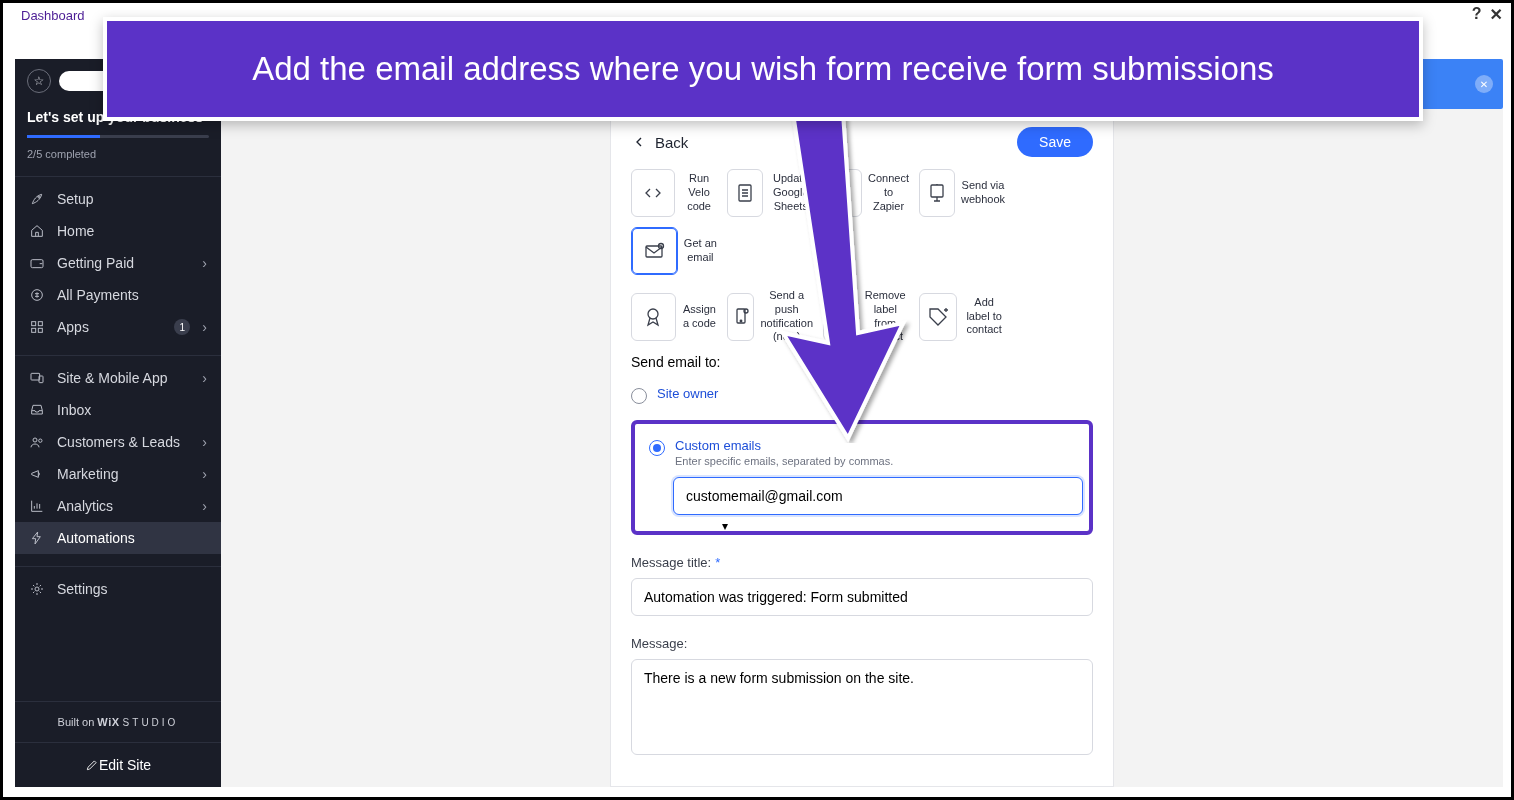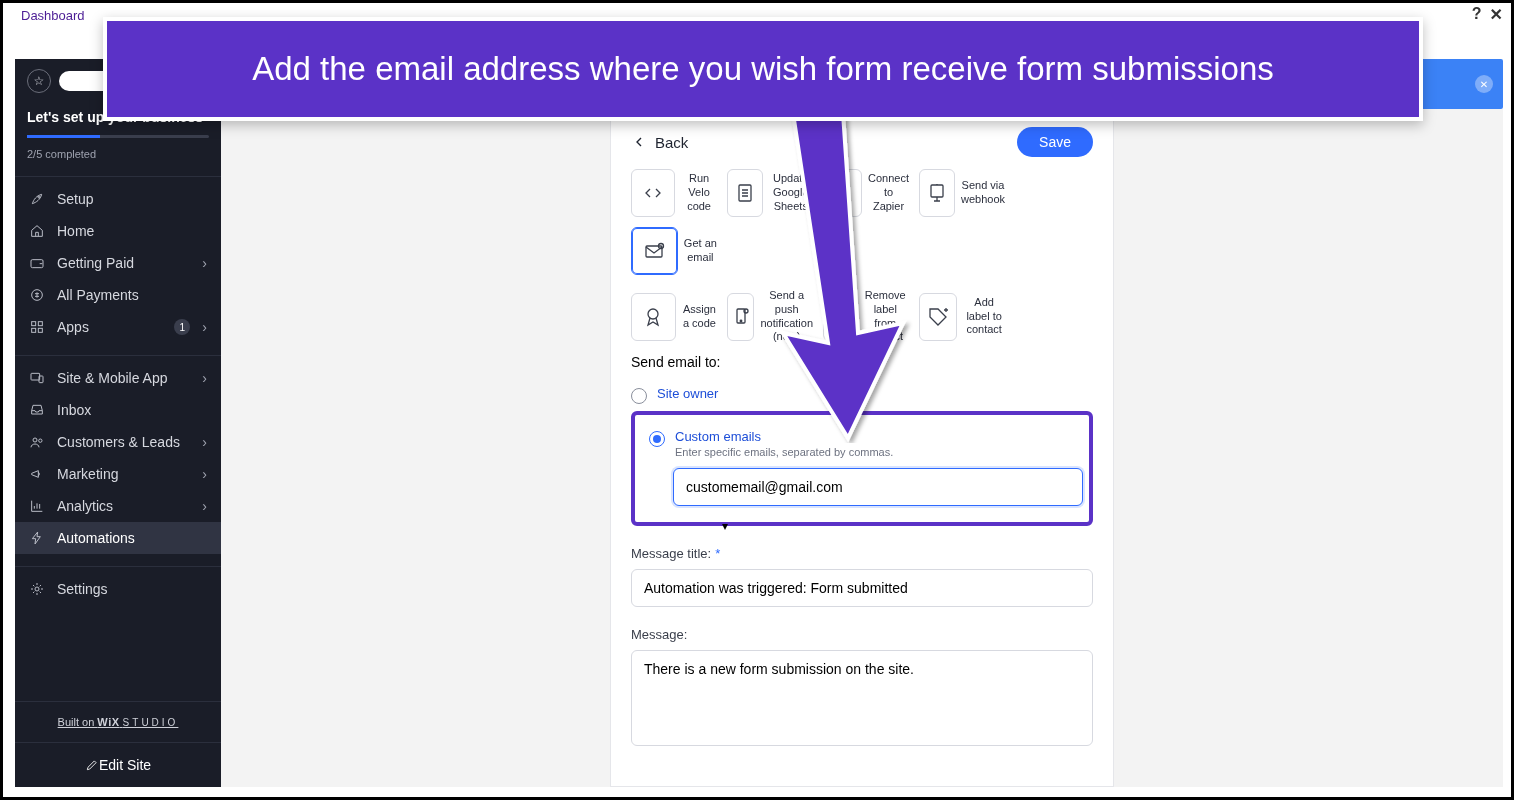--- a/index.html
+++ b/index.html
@@ -34,21 +34,21 @@
 
 .nav-item { display:flex; align-items:center; gap:12px; padding: 8px 14px; cursor:pointer; color:#d6d8df; position:relative;}
 .nav-item.active { background:#303443; color:#fff; }
 .nav-icon { width:16px; height:16px; display:inline-flex; align-items:center; justify-content:center; }
 .nav-icon svg { width:16px; height:16px; stroke:#b9bcc6; fill:none; stroke-width:1.5; }
 .nav-label { flex:1; font-size: 14px; }
 .nav-chevron { font-size:14px; color:#9ea2af; }
 .nav-badge { width:16px; height:16px; border-radius:50%; background:#3a3e4d; color:#fff; font-size:10px; display:flex; align-items:center; justify-content:center; }
 
 .sidebar-foot { margin-top:auto; }
-.built-on { text-align:center; padding:14px 0; font-size:11px; color:#cfd1d9; border-top:1px solid #2b2f3d;text-decoration:underline;}
+.built-on { text-align:center; padding:14px 0; font-size:11px; color:#cfd1d9; border-top:1px solid #2b2f3d;}
 .built-on .wix { font-weight:800; letter-spacing:0.5px; }
 .built-on .studio { font-weight:300; letter-spacing:3px; font-size:10px; }
 .edit-site { text-align:center; padding:14px 0; font-size:14px; color:#fff; border-top:1px solid #2b2f3d; cursor:pointer; display:flex; align-items:center; justify-content:center; gap:0;}
 .edit-site svg { width:14px; height:14px; stroke:#fff; fill:none; stroke-width:1.5;}
 
 
 .canvas { position:absolute; left:218px; right:8px; top:106px; bottom:10px; background:#f3f3f3; }
 .panel { position:absolute; left:50%; transform:translateX(-50%); top:0; width:504px; bottom:0; background:#fff; border:1px solid #e5e6ea; border-top:none; padding: 16px 20px 16px 20px; overflow:hidden;}
 
 .panel-head { display:flex; align-items:center; justify-content:space-between; margin-bottom:12px; margin-top: 2px;}
@@ -65,21 +65,21 @@
 
 .section-label { font-size:14px; color:#000000; margin-top:10px; margin-bottom:10px;}
 
 .radio-row { display:flex; align-items:flex-start; gap:10px; padding:6px 0;}
 .radio-outer { width:16px; height:16px; border:1.5px solid #2f6bff; border-radius:50%; margin-top:2px; display:flex; align-items:center; justify-content:center; cursor:pointer; flex-shrink:0;}
 .radio-outer.off { border-color:#8a8f9c;}
 .radio-inner { width:8px; height:8px; border-radius:50%; background:#2f6bff;}
 .radio-text { font-size:13px; color:#1d4ed8; font-weight:400;}
 .radio-sub { font-size:11px; color:#6d7280; margin-top:2px;}
 
-.custom-box { border:4px solid #5b32c7; border-radius:6px; padding:14px 6px 16px 14px; margin-top:1px;}
+.custom-box { border:4px solid #5b32c7; border-radius:6px; padding:14px 6px 16px 14px; margin-top:10px;}
 .email-input { width: calc(100% - 24px); margin-left:24px; margin-top:10px; border:1px solid #2f6bff; box-shadow:0 0 0 2px rgba(47,107,255,0.18); border-radius:6px; padding:10px 12px; font-size:14px; outline:none;}
 
 .field-label { font-size:13px; color:#3a3f4b; margin-top:20px; }
 .field-label .star { color:#2f6bff; margin-left:4px;}
 .text-input { width:100%; border:1px solid #d7d9e0; border-radius:6px; padding:10px 12px; font-size:14px; margin-top:8px; outline:none;}
 .textarea { width:100%; border:1px solid #d7d9e0; border-radius:6px; padding:10px 12px; font-size:14px; margin-top:8px; height:96px; resize:none; outline:none; font-family:inherit;}
 
 
 .callout { position:absolute; left:100px; top:14px; width:1320px; height:104px; background:#5b32c7; border:4px solid #fff; box-shadow:0 4px 12px rgba(0,0,0,0.25); display:flex; align-items:center; justify-content:center; z-index:50;}
 .callout-text { color:#fff; font-size:33px; font-weight:500; text-align:center;}

